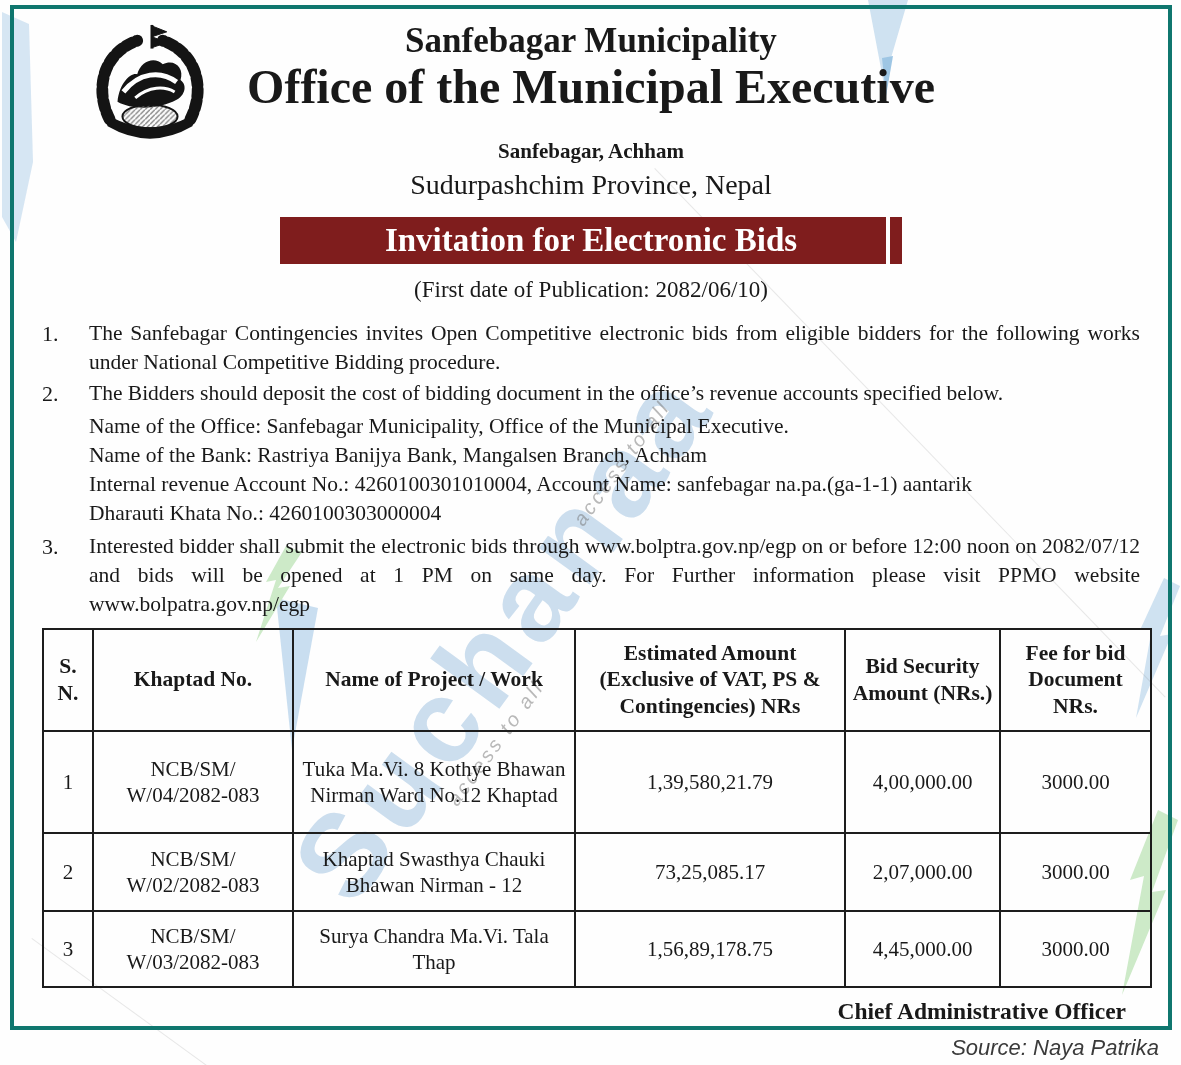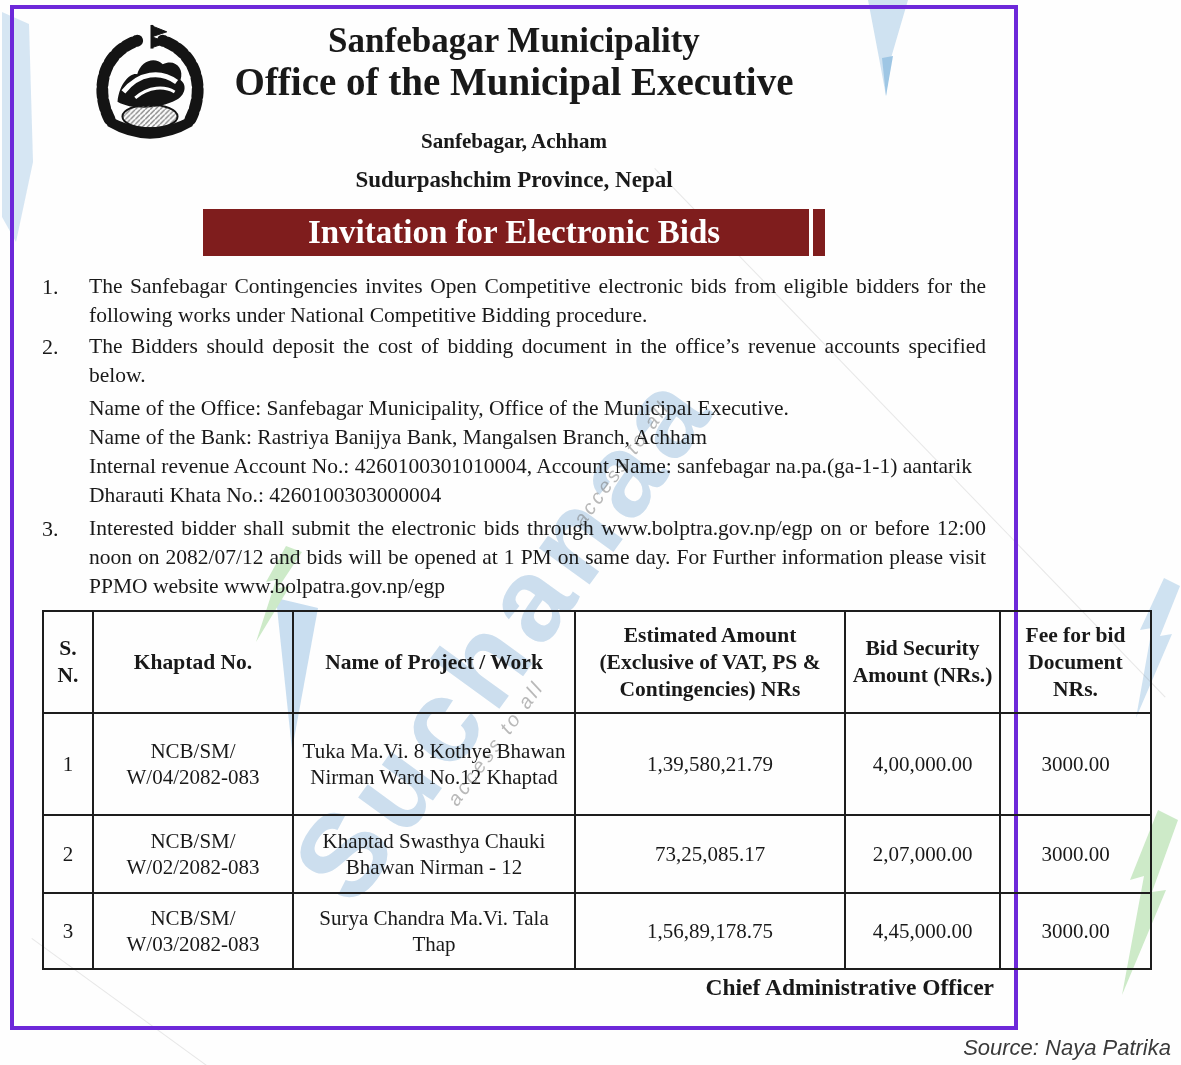--- a/index.html
+++ b/index.html
@@ -30,32 +30,32 @@
   }
   .wm-tag1{left:452px;top:792px;}
   .wm-tag2{left:578px;top:512px;}
   .scan-line{position:absolute;height:1px;background:rgba(110,110,110,0.16);transform-origin:0 0;}
   .scan1{left:655px;top:168px;width:735px;transform:rotate(46deg);}
   .scan2{left:32px;top:938px;width:700px;transform:rotate(36deg);}
 
   
   .doc{
     position:absolute;left:10px;top:5px;
-    width:1008px;height:1025px;
-    border:4px solid #6d28d9;
+    width:1162px;height:1025px;
+    border:4px solid #0f766e;
     box-sizing:border-box;
     z-index:1;
   }
   .logo{position:absolute;left:62px;top:12px;width:148px;height:128px;}
 
   .hdr{text-align:center;padding-top:12px;line-height:1.12;}
   .hdr-title{font-size:35px;font-weight:bold;}
-  .hdr-office{font-size:39px;font-weight:bold;}
+  .hdr-office{font-size:48px;font-weight:bold;}
   .hdr-loc{font-size:21px;font-weight:bold;margin-top:26px;}
-  .hdr-prov{font-size:23px;margin-top:14px;font-weight:bold;}
+  .hdr-prov{font-size:28px;margin-top:6px;}
 
   .banner-wrap{text-align:center;margin-top:16px;}
   .banner{
     display:inline-block;position:relative;
     background:#7f1d1d;color:#fff;
     width:622px;height:47px;line-height:47px;
     font-size:33px;font-weight:bold;
   }
   .banner::after{content:"";position:absolute;right:12px;top:0;bottom:0;width:4px;background:#fefefe;}
 
@@ -78,25 +78,25 @@
     text-align:center;vertical-align:middle;
     padding:2px 6px;box-sizing:border-box;
     line-height:1.25;
   }
   table.bids th{font-weight:bold;font-size:21.5px;height:102px;}
   tr.r1 td{height:102px;}
   tr.r2 td{height:78px;}
   tr.r3 td{height:76px;}
 
   .signature{
-    text-align:right;padding-right:20px;margin-top:4px;
+    text-align:right;padding-right:42px;margin-top:10px;
     font-size:23.5px;font-weight:bold;line-height:27px;
   }
   .source-credit{
-    position:absolute;right:10px;top:1035px;z-index:1;
+    position:absolute;right:22px;top:1035px;z-index:1;
     font-family:"Liberation Sans","DejaVu Sans",sans-serif;
     font-style:italic;font-size:22px;color:#3a3a3a;
   }
 </style>
 </head>
 <body>
 
 <div class="page">
 
   <div class="wm-layer">
@@ -156,20 +156,21 @@
       <div class="hdr-title">Sanfebagar Municipality</div>
       <div class="hdr-office">Office of the Municipal Executive</div>
       <div class="hdr-loc">Sanfebagar, Achham</div>
       <div class="hdr-prov">Sudurpashchim Province, Nepal</div>
     </div>
 
     <div class="banner-wrap">
       <div class="banner">Invitation for Electronic Bids</div>
     </div>
 
+    <div class="pubdate">(First date of Publication: 2082/06/10)</div>
 
     <div class="items">
       <div class="item">
         <div class="item-num">1.</div>
         <div class="item-text">The Sanfebagar Contingencies invites Open Competitive electronic bids from eligible bidders for the following works under National Competitive Bidding procedure.</div>
       </div>
       <div class="item">
         <div class="item-num">2.</div>
         <div class="item-text">The Bidders should deposit the cost of bidding document in the office’s revenue accounts specified below.</div>
       </div>

